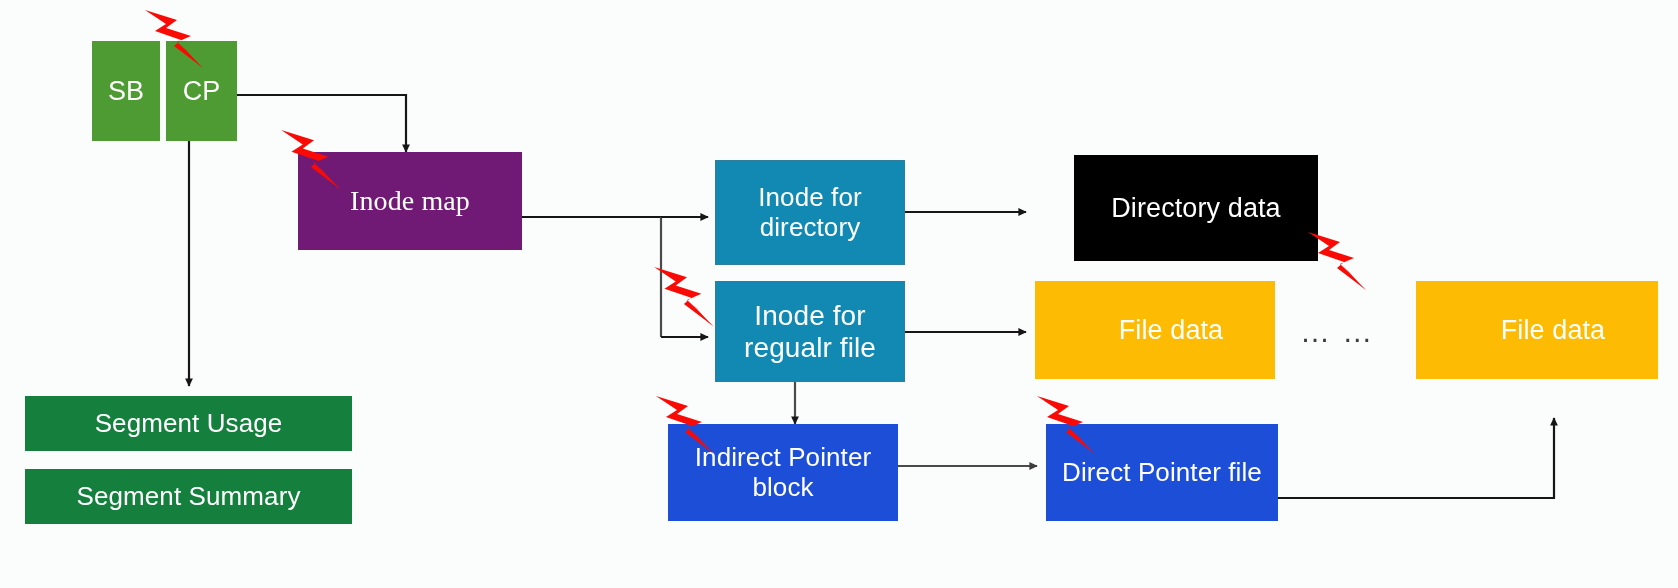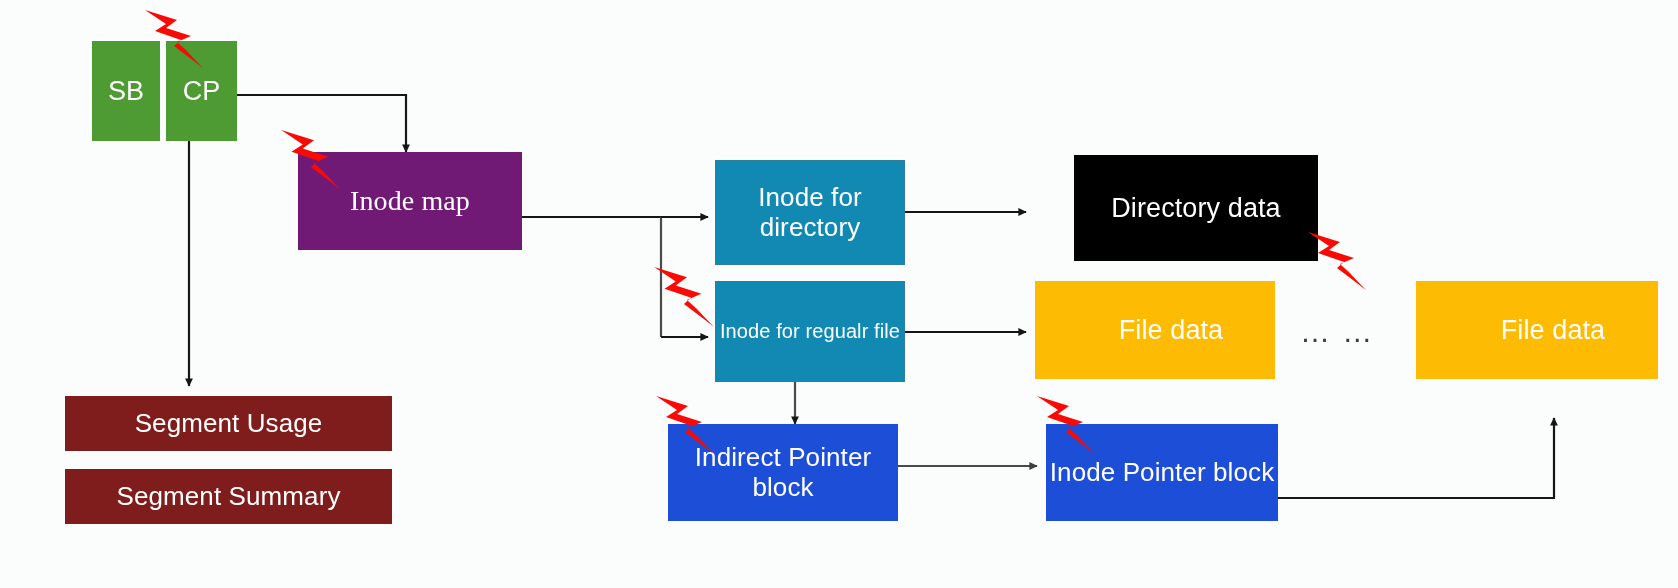--- a/index.html
+++ b/index.html
@@ -3,21 +3,21 @@
 <meta charset="utf-8">
 <style>
   html,body{margin:0;padding:0;background:#fbfcfc;}
   body{font-family:"Liberation Sans","DejaVu Sans",sans-serif;}
   #canvas{position:relative;width:1678px;height:588px;background:#fbfcfc;overflow:hidden;}
   .box{position:absolute;box-sizing:border-box;display:flex;align-items:center;justify-content:center;
        text-align:center;color:#ffffff;line-height:1.12;letter-spacing:.1px;}
   .box span{display:block;width:100%;}
   .green{background:#4e9a33;align-items:center;}
   .lime{background:#701a75;font-family:Liberation Serif, serif;}
-  .teal{background:#7f1d1d;margin-left:40px;}
+  .teal{background:#15803d;}
   .blue{background:#1289b3;}
   .black{background:#000000;}
   .amber{background:#fdbb04;padding-left:32px;}
   .purple{background:#1d4ed8;}
   svg.lines{position:absolute;left:0;top:0;width:1678px;height:588px;overflow:visible;pointer-events:none;}
   .bolt{position:absolute;pointer-events:none;}
   .dots{position:absolute;color:#3b3b3b;font-size:30px;letter-spacing:2px;
         font-family:"Liberation Sans","DejaVu Sans",sans-serif;white-space:nowrap;}
 </style>
 </head>
@@ -88,21 +88,21 @@
   </div>
 
   <div class="box blue" style="left:715px;top:160px;width:190px;height:105px;font-size:26px;border:1px solid #2f7f9c;">
     <span>Inode for directory</span>
   </div>
 
   <div class="box teal" style="left:25px;top:469px;width:327px;height:55px;font-size:26px;">
     <span>Segment Summary</span>
   </div>
 
-  <div class="box blue" style="left:715px;top:281px;width:190px;height:101px;font-size:20px;border:1px solid #2f7f9c;">
+  <div class="box blue" style="left:715px;top:281px;width:190px;height:101px;font-size:28px;border:1px solid #2f7f9c;">
     <span>Inode for regualr file</span>
   </div>
 
   <div class="box black" style="left:1035px;top:155px;width:244px;height:106px;font-size:27px;margin-left:39px;">
     <span>Directory data</span>
   </div>
 
   <div class="box amber" style="left:1035px;top:281px;width:240px;height:98px;font-size:27px;">
     <span>File data</span>
   </div>
@@ -111,21 +111,21 @@
 
   <div class="box amber" style="left:1416px;top:281px;width:242px;height:98px;font-size:27px;">
     <span>File data</span>
   </div>
 
   <div class="box purple" style="left:668px;top:424px;width:230px;height:97px;font-size:26px;">
     <span>Indirect Pointer block</span>
   </div>
 
   <div class="box purple" style="left:1046px;top:424px;width:232px;height:97px;font-size:26px;">
-    <span>Inode Pointer block</span>
+    <span>Direct Pointer file</span>
   </div>
 
   <svg class="bolt" style="left:141px;top:6px;width:70px;height:78px;" viewBox="0 0 70 78" xmlns="http://www.w3.org/2000/svg">
     <path d="M4,4 L36,14 L25,22 L50,30 L36,36 L62,62 L33,40 L40,34 L14,25 L25,18 z" fill="#fa0a05"></path>
     <path d="M36,36 L62,63 L45,44 z" fill="#fa0a05"></path>
   </svg>
 
   <svg class="bolt" style="left:277px;top:126px;width:72px;height:80px;" viewBox="0 0 70 78" xmlns="http://www.w3.org/2000/svg">
     <path d="M4,4 L36,14 L25,22 L50,30 L36,36 L62,62 L33,40 L40,34 L14,25 L25,18 z" fill="#fa0a05"></path>
     <path d="M36,36 L62,63 L45,44 z" fill="#fa0a05"></path>

